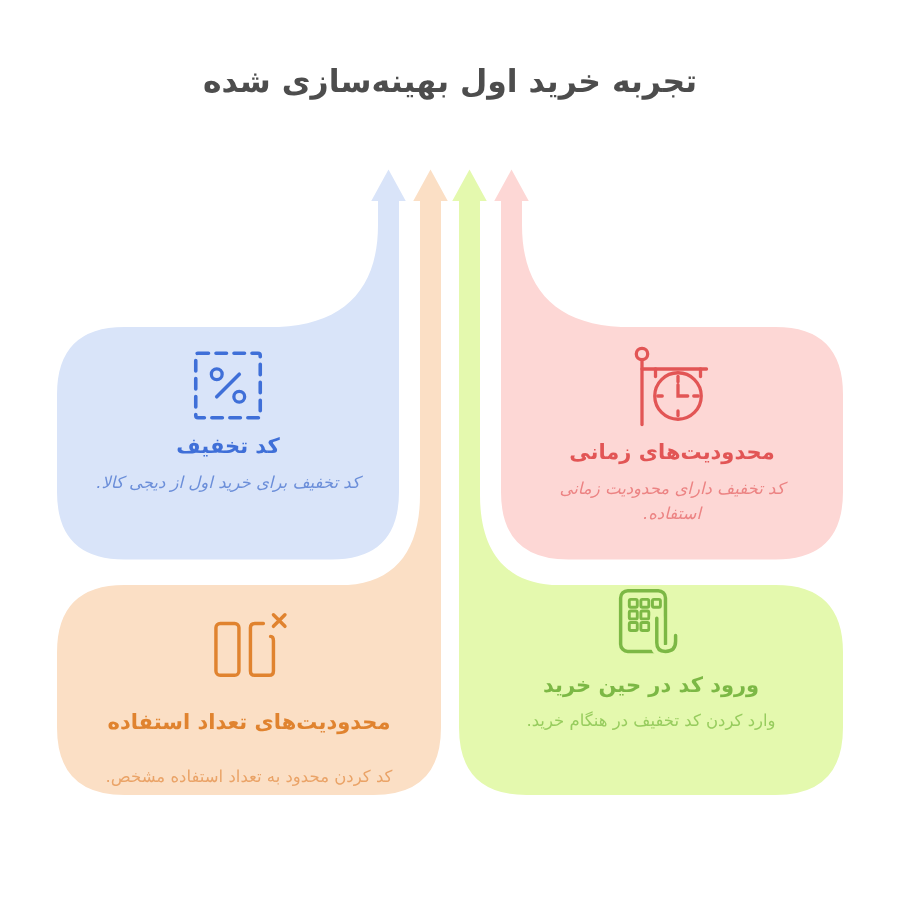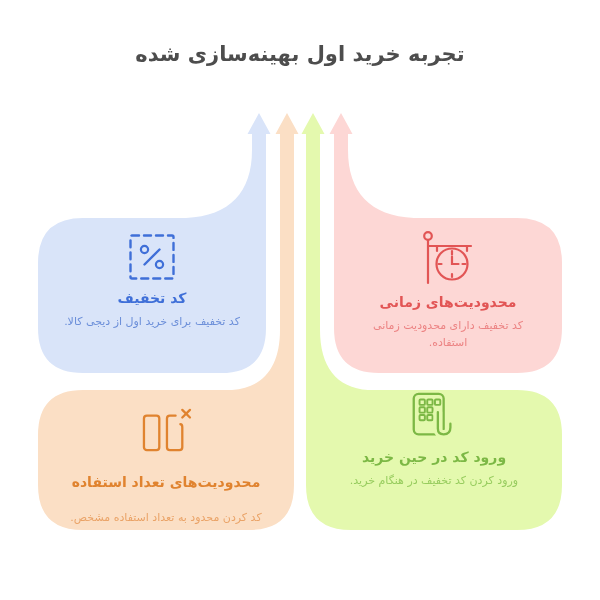--- a/index.html
+++ b/index.html
@@ -18,21 +18,21 @@
     position:absolute; box-sizing:border-box;
     display:flex; flex-direction:column; align-items:center;
     text-align:center; direction:rtl;
   }
   .card-0 { left:38px;  top:218px; width:228px; height:155px; padding-top:15px;text-align:center; }
   .card-1 { left:334px; top:218px; width:228px; height:155px; padding-top:11px; }
   .card-2 { left:38px;  top:390px; width:256px; height:140px; padding-top:17px;gap:12px; }
   .card-3 { left:306px; top:390px; width:256px; height:140px; }
   .card-title { font-size:14px; font-weight:bold; margin-top:9px; line-height:1.2; }
   .card-desc  { font-size:11px; line-height:1.6; margin-top:6px; }
-  .card-0 .card-desc, .card-1 .card-desc { width:190px; }
+  .card-0 .card-desc, .card-1 .card-desc { width:190px;font-style:italic; }
   .card-2 .card-desc, .card-3 .card-desc { width:250px; }
   .icon { display:block; }
 </style>
 </head>
 <body>
 
 <div class="canvas">
 
   <div class="page-title" style="color: rgb(77, 77, 77);">تجربه خرید اول بهینه‌سازی شده</div>
 
@@ -104,16 +104,16 @@
         <rect x="13" y="17" width="5.5" height="5.5" rx="1"></rect>
         <rect x="21" y="17" width="5.5" height="5.5" rx="1"></rect>
         <rect x="13" y="25" width="5.5" height="5.5" rx="1"></rect>
         <rect x="21" y="25" width="5.5" height="5.5" rx="1"></rect>
       </g>
 
       <path d="M 32 22 V 39 Q 32 45 38 45 Q 45 45 45 38 L 45 34" stroke-width="9" style="stroke: rgb(228, 249, 174);"></path>
       <path d="M 32 22 V 39 Q 32 45 38 45 Q 45 45 45 38 L 45 34"></path>
     </svg>
     <div class="card-title" style="color: rgb(124, 184, 69);">ورود کد در حین خرید</div>
-    <div class="card-desc" style="color: rgb(151, 204, 94);">ورود کردن کد تخفیف در هنگام خرید.</div>
+    <div class="card-desc" style="color: rgb(151, 204, 94);">وارد کردن کد تخفیف در هنگام خرید.</div>
   </div>
 
 </div>
 
 </body></html>

